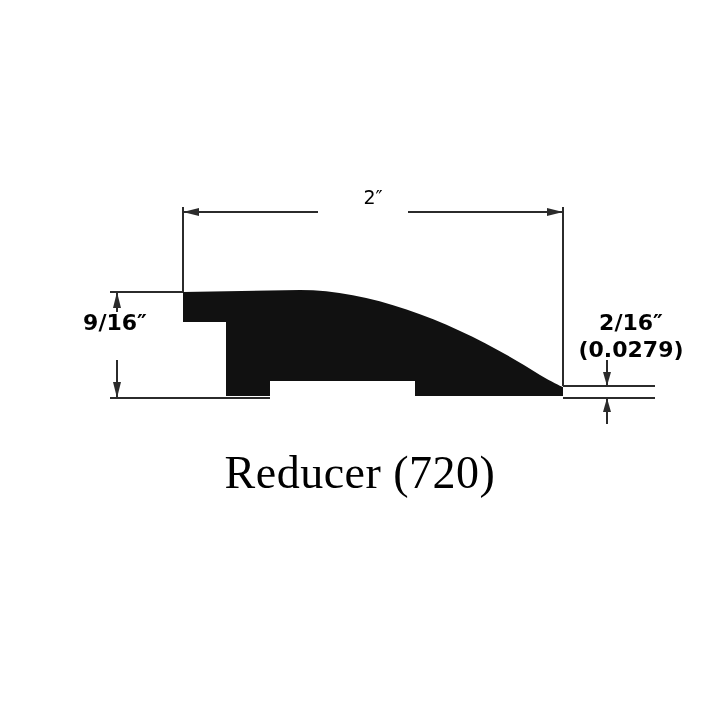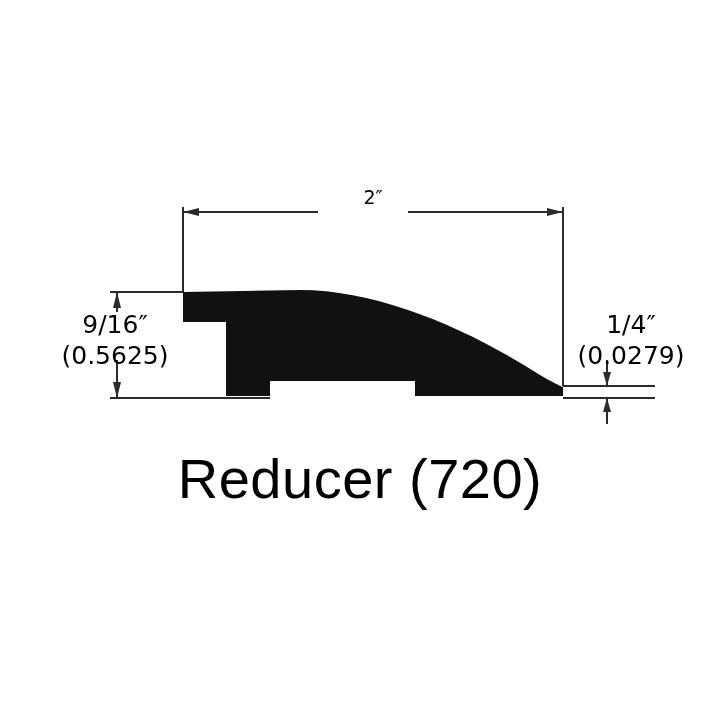--- a/index.html
+++ b/index.html
@@ -27,31 +27,32 @@
     color: #000000;
     font-family: "DejaVu Sans", sans-serif;
     text-align: center;
     line-height: 1.22;
     white-space: nowrap;
   }
   .dim-primary {
     font-size: 19px;
   }
   .dim-secondary {
-    font-size: 25px;
+    font-size: 22px;
+    font-weight: bold;
   }
   #title-label {
     position: absolute;
     left: 0;
     top: 446px;
     width: 720px;
     text-align: center;
-    font-size: 56px;
+    font-size: 46px;
     color: #000000;
-    font-family: Liberation Sans, sans-serif;
+    font-family: Liberation Serif, serif;
     letter-spacing: 0.5px;
   }
   
   #width-dim {
     left: 273px;
     top: 186px;
     width: 200px;
   }
   
   #height-dim {
@@ -120,23 +121,22 @@
          L 183,322
          Z"></path>
   </svg>
 
   <div class="dim-text dim-primary" id="width-dim">
     <div>2″</div>
   </div>
 
   <div class="dim-text dim-secondary" id="height-dim">
     <div>9/16″</div>
-    <div>(0.5625)</div>
   </div>
 
   <div class="dim-text dim-secondary" id="thickness-dim">
-    <div>1/4″</div>
+    <div>2/16″</div>
     <div>(0.0279)</div>
   </div>
 
   <div id="title-label">Reducer (720)</div>
 
 </div>
 
 </body></html>

